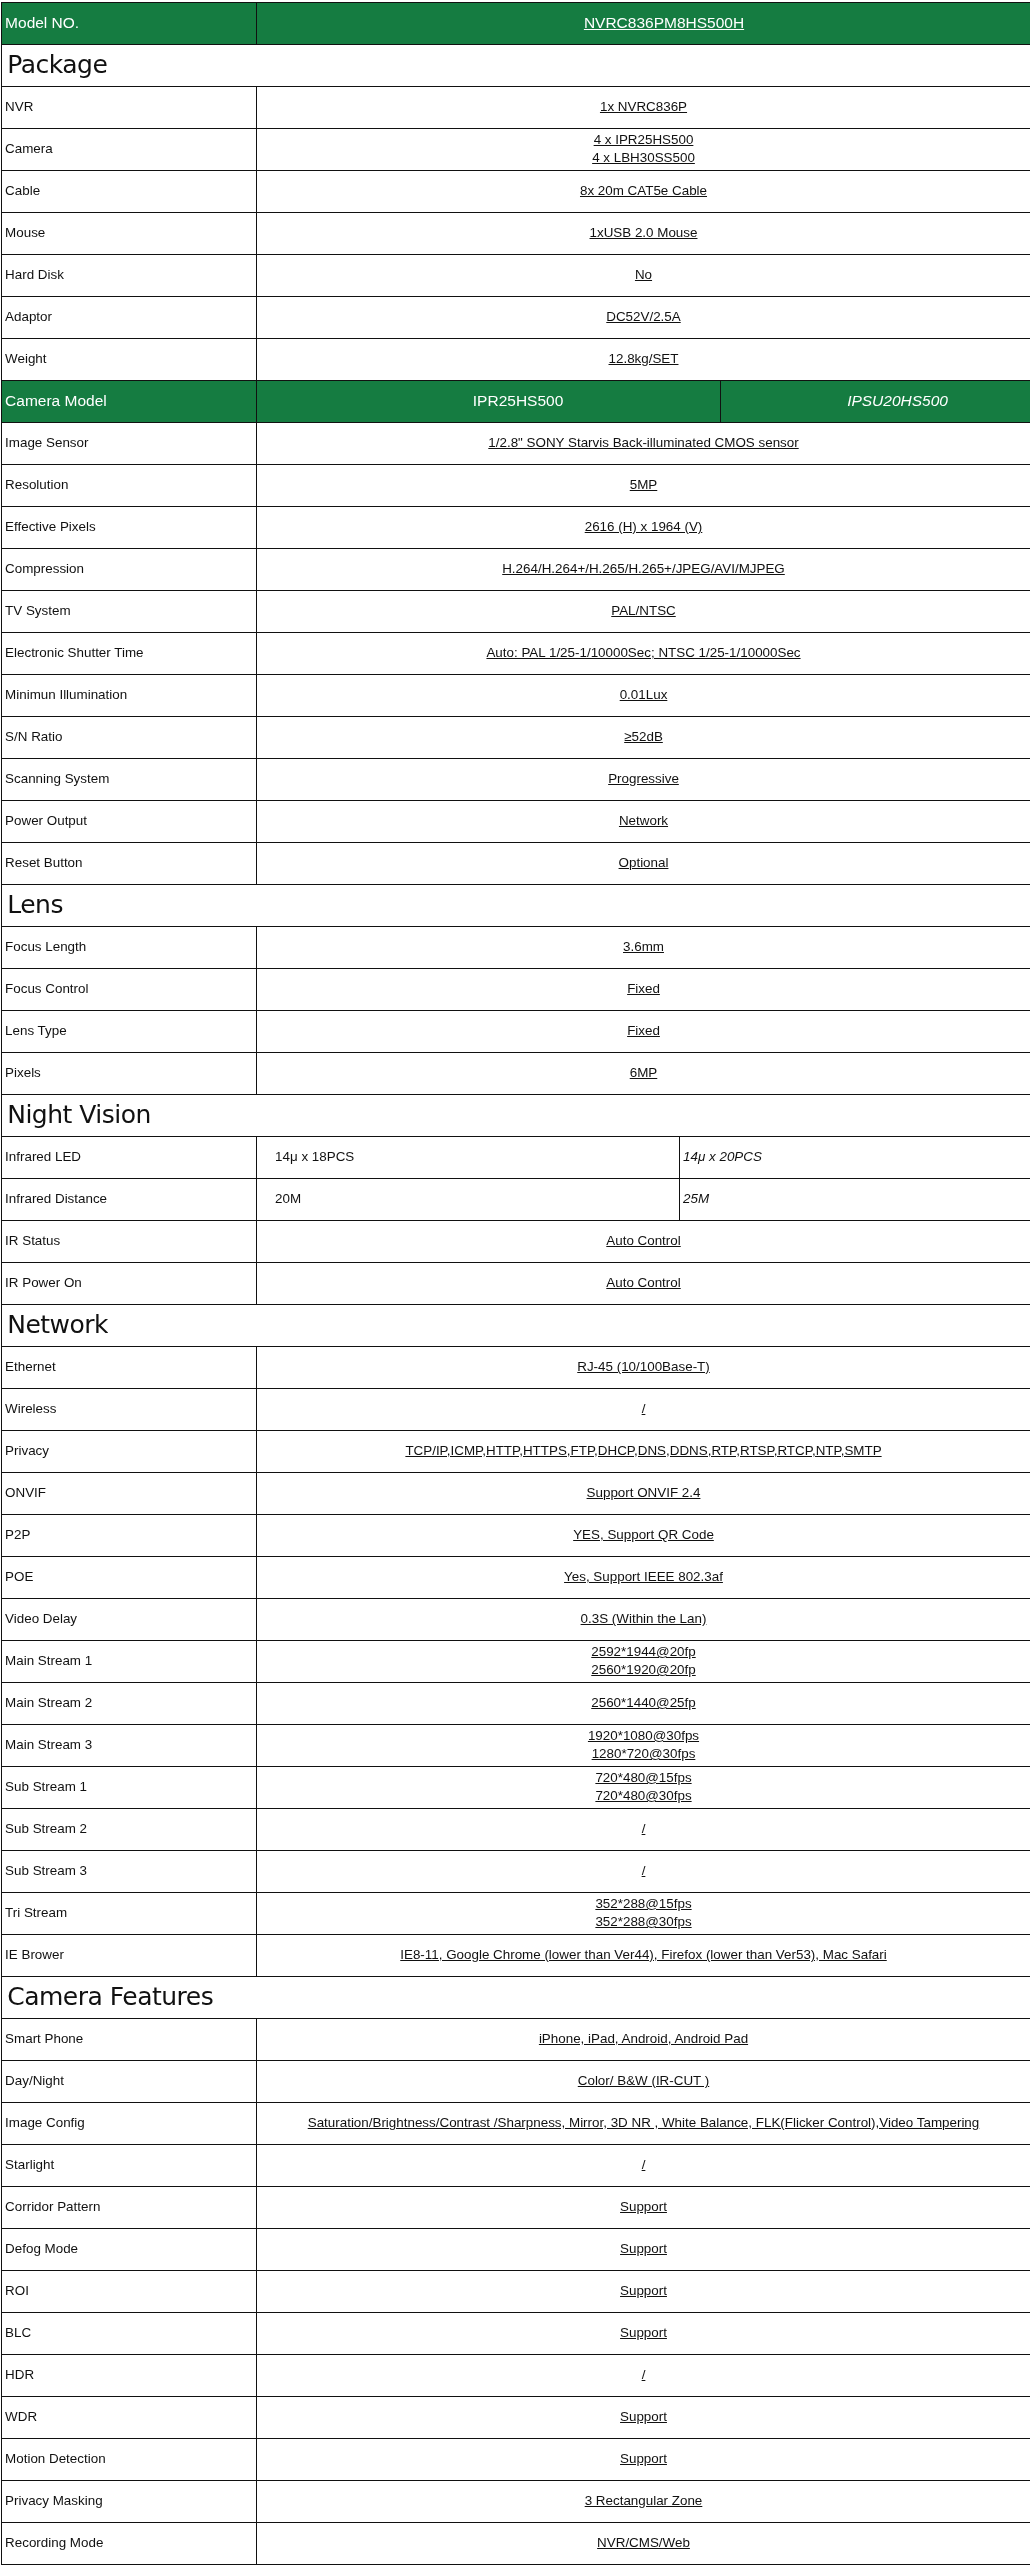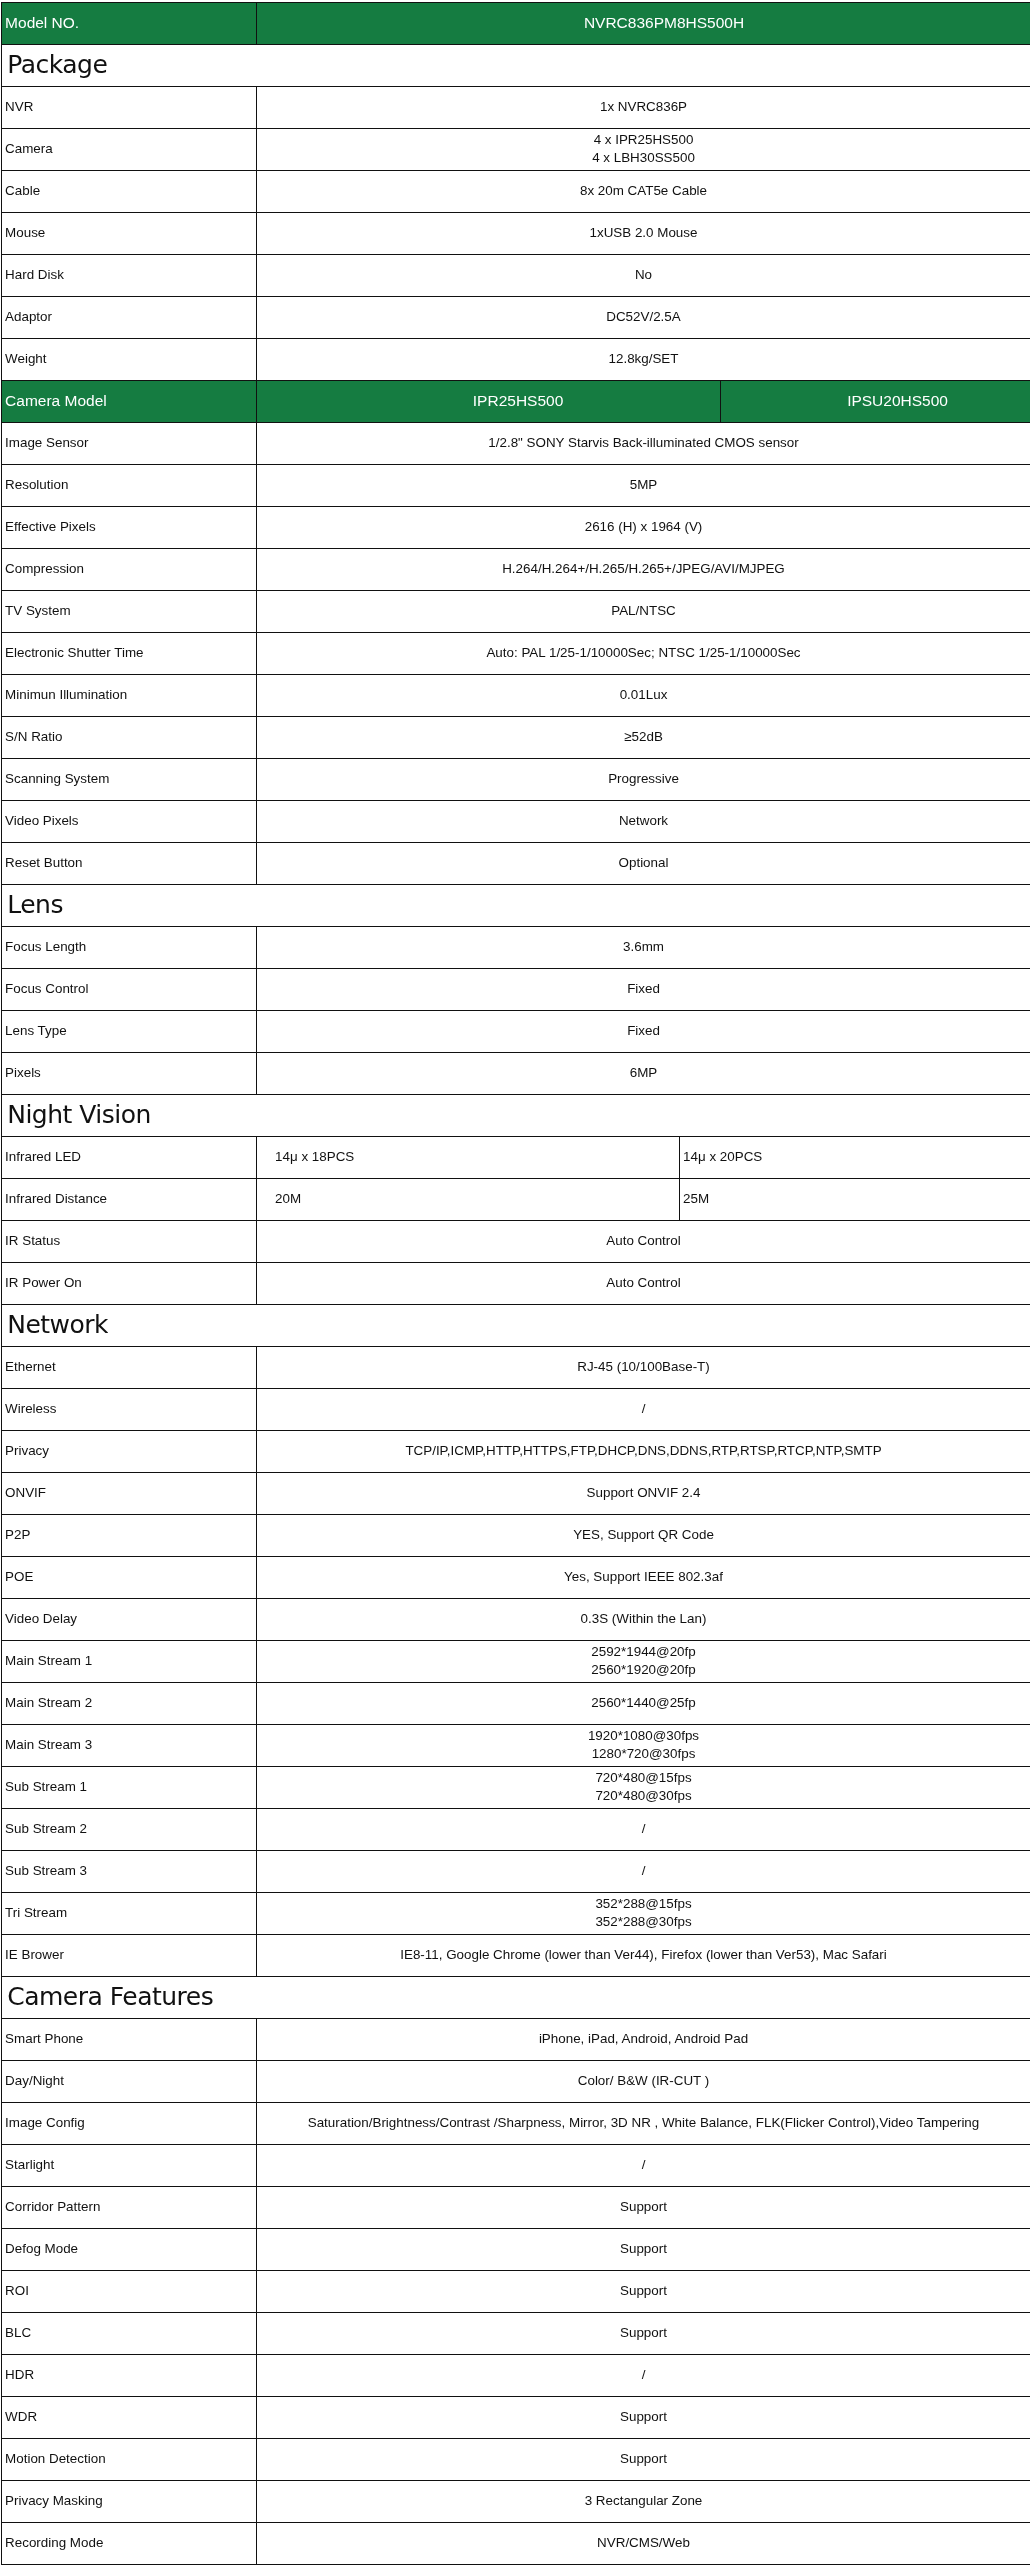--- a/index.html
+++ b/index.html
@@ -1,24 +1,24 @@
 <!DOCTYPE html>
 <html style="font-size:8.2px"><head>
 <meta charset="utf-8">
 <style>
   html, body { margin: 0; padding: 0; background: #ffffff; }
   body { width: 1030px; font-family: "Liberation Sans", sans-serif; color: #111; }
   .sheet { width: 1028px; margin: 1.5px 1px 0 1px; border: 1.5px solid #111; border-bottom: none; }
   .row { display: flex; height: 41px; border-bottom: 1.5px solid #111; box-sizing: content-box; }
   .cell { display: flex; align-items: center; box-sizing: border-box; font-size: 13.4px; line-height: 1.35; overflow: hidden; }
   .label { width: 255px; padding-left: 3.1px; border-right: 1.5px solid #111; flex: none; }
-  .value { flex: 1; justify-content: center; flex-direction: column; }
+  .value { flex: 1; justify-content: center; flex-direction: column; text-decoration: underline; }
   .value .line { display: block; }
   .split { width: 408px; flex: none; padding-left: 3.1px; border-right: 1.5px solid #111; margin-left: 15px; }
-  .split2 { flex: 1; padding-left: 3.1px; }
+  .split2 { flex: 1; padding-left: 3.1px; font-style: italic; }
   .green { background: #157c41; color: #fff; gap: 41px; }
   .green .cell { font-size: 15.5px; }
   .green .label { border-right-color: #111; }
   .section { align-items: center; }
   .section .cell { font-size: 25px; font-weight: 400; padding-left: 5.2px; font-family: "DejaVu Sans", sans-serif; letter-spacing: -0.5px; }
   .center { justify-content: center; }
 </style>
 </head>
 <body>
 
@@ -127,21 +127,21 @@
           <span class="line">≥52dB</span>
         </div>
       </div>
       <div class="row">
         <div class="cell label">Scanning System</div>
         <div class="cell value">
           <span class="line">Progressive</span>
         </div>
       </div>
       <div class="row">
-        <div class="cell label">Video Pixels</div>
+        <div class="cell label">Power Output</div>
         <div class="cell value">
           <span class="line">Network</span>
         </div>
       </div>
       <div class="row">
         <div class="cell label">Reset Button</div>
         <div class="cell value">
           <span class="line">Optional</span>
         </div>
       </div>

